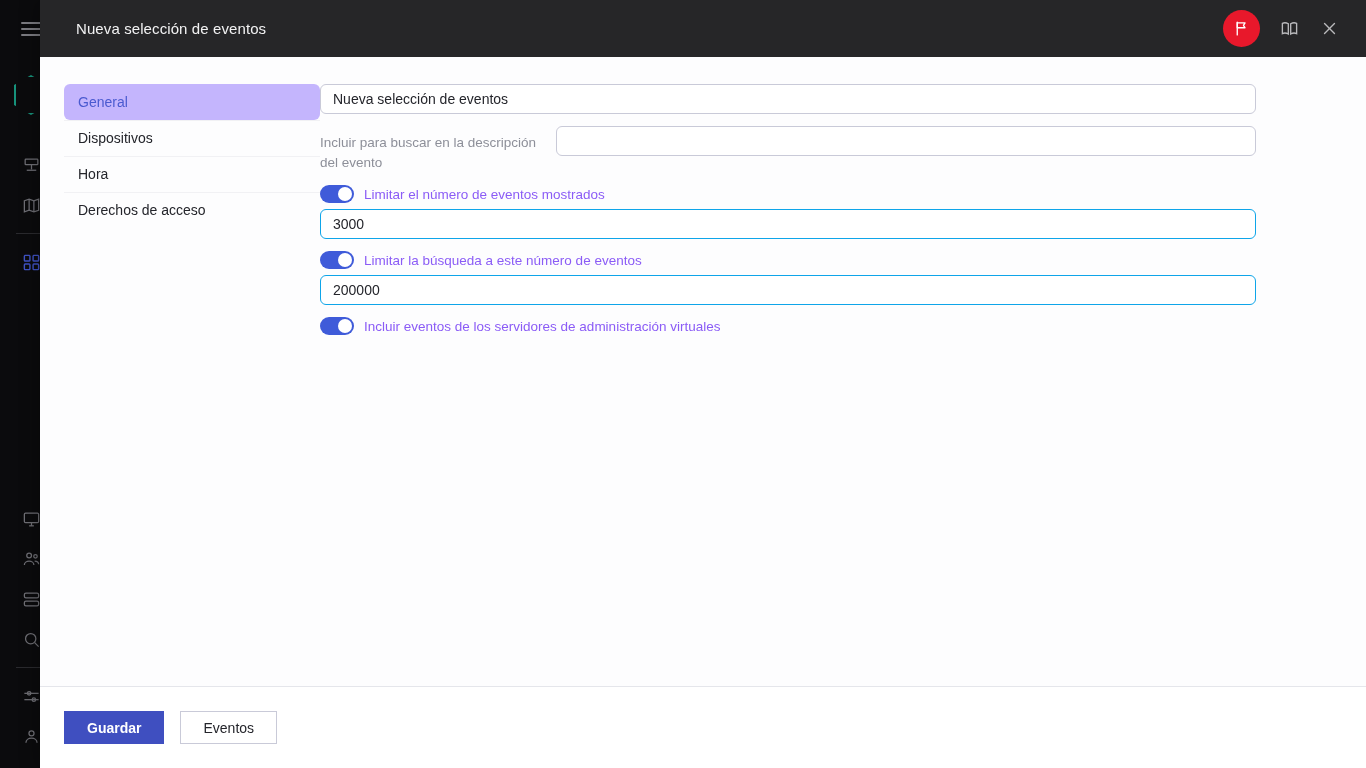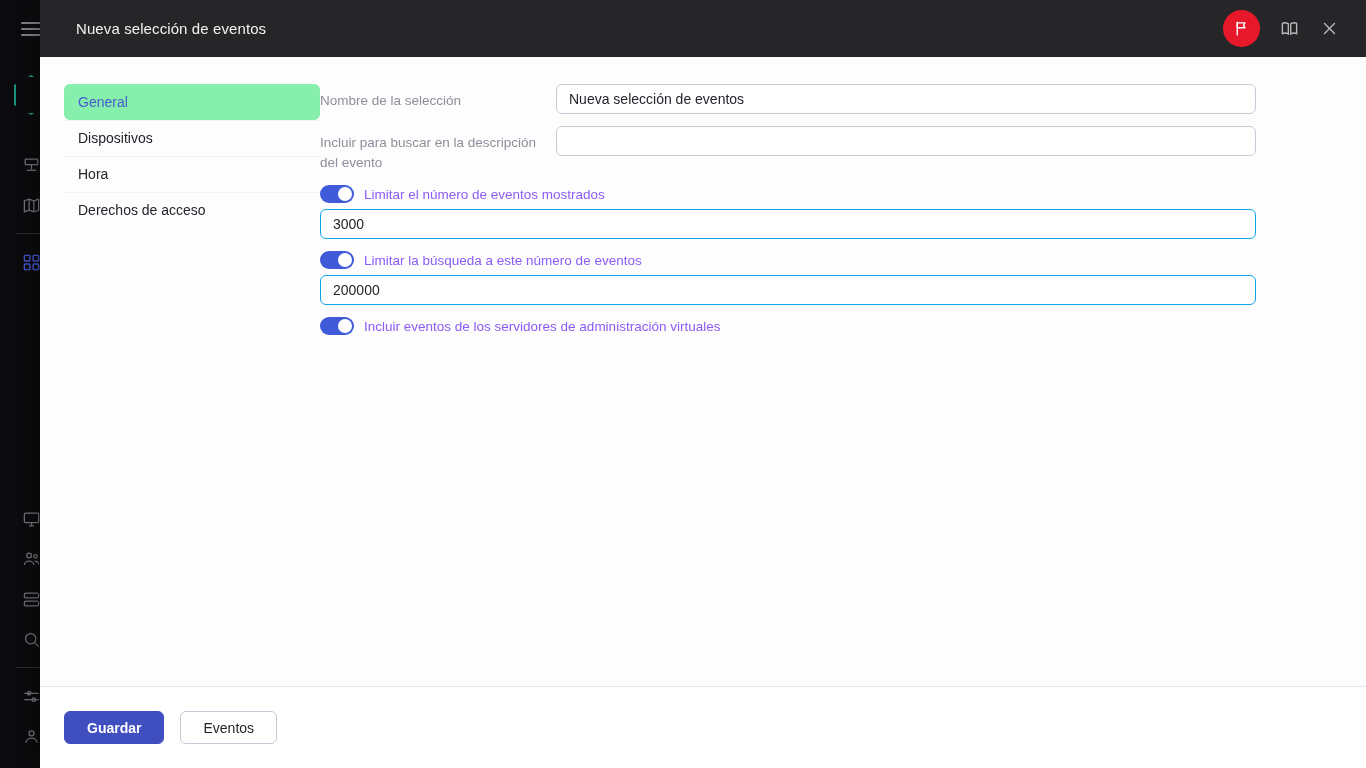--- a/index.html
+++ b/index.html
@@ -143,21 +143,21 @@
     position: relative;
   }
   .nav-item + .nav-item::before {
     content: "";
     position: absolute;
     left: 0; right: 0; top: 0;
     height: 1px;
     background: #f1f1f4;
   }
   .nav-item.active {
-    background: #86efac;
+    background: #c4b5fd;
     color: #4a5ad0;
   }
   .nav-item.active::before { display: none; }
 
   
   .form-col {
     flex: 1 1 auto;
     padding-right: 110px;
   }
   .form-row {
@@ -236,21 +236,21 @@
     flex: 0 0 82px;
     border-top: 1px solid #e5e6eb;
     background: #ffffff;
     display: flex;
     align-items: center;
     padding-left: 24px;
     gap: 16px;
   }
   .btn {
     height: 33px;
-    border-radius: 6px;
+    border-radius: 0;
     font-family: "Liberation Sans", sans-serif;
     font-size: 14px;
     cursor: pointer;
     padding: 0 22px;
   }
   .btn-primary {
     background: #3f4fc0;
     color: #ffffff;
     border: 1px solid #3f4fc0;
     font-weight: bold;
@@ -407,21 +407,20 @@
         </li>
         <li class="nav-item">
           <span>Derechos de acceso</span>
         </li>
       </ul>
     </div>
 
     <div class="form-col">
 
       <div class="form-row">
-        <div class="form-label">Nombre de la selección</div>
         <input class="text-input" type="text" value="Nueva selección de eventos" style="">
       </div>
 
       <div class="form-row">
         <div class="form-label">Incluir para buscar en la descripción del evento</div>
         <input class="text-input" type="text" value="" style="">
       </div>
 
       <div class="full-block">
         <div class="toggle-row">

